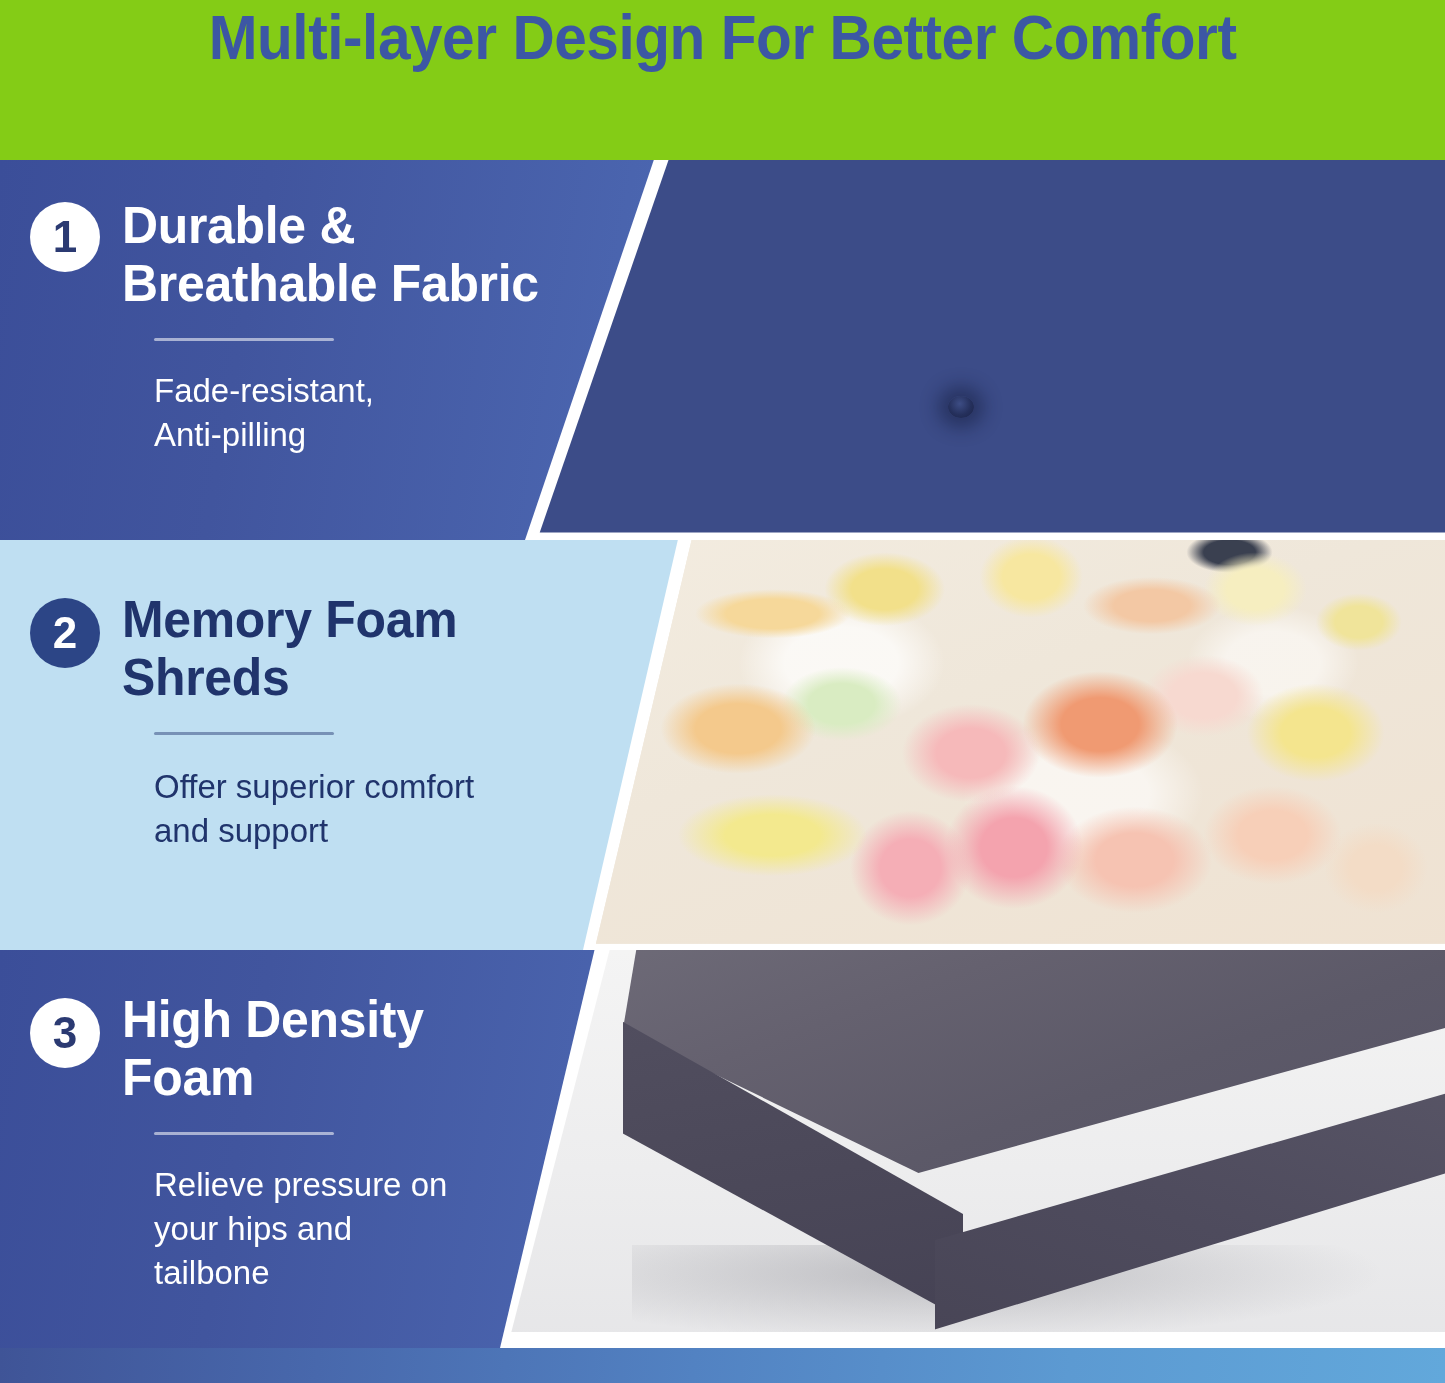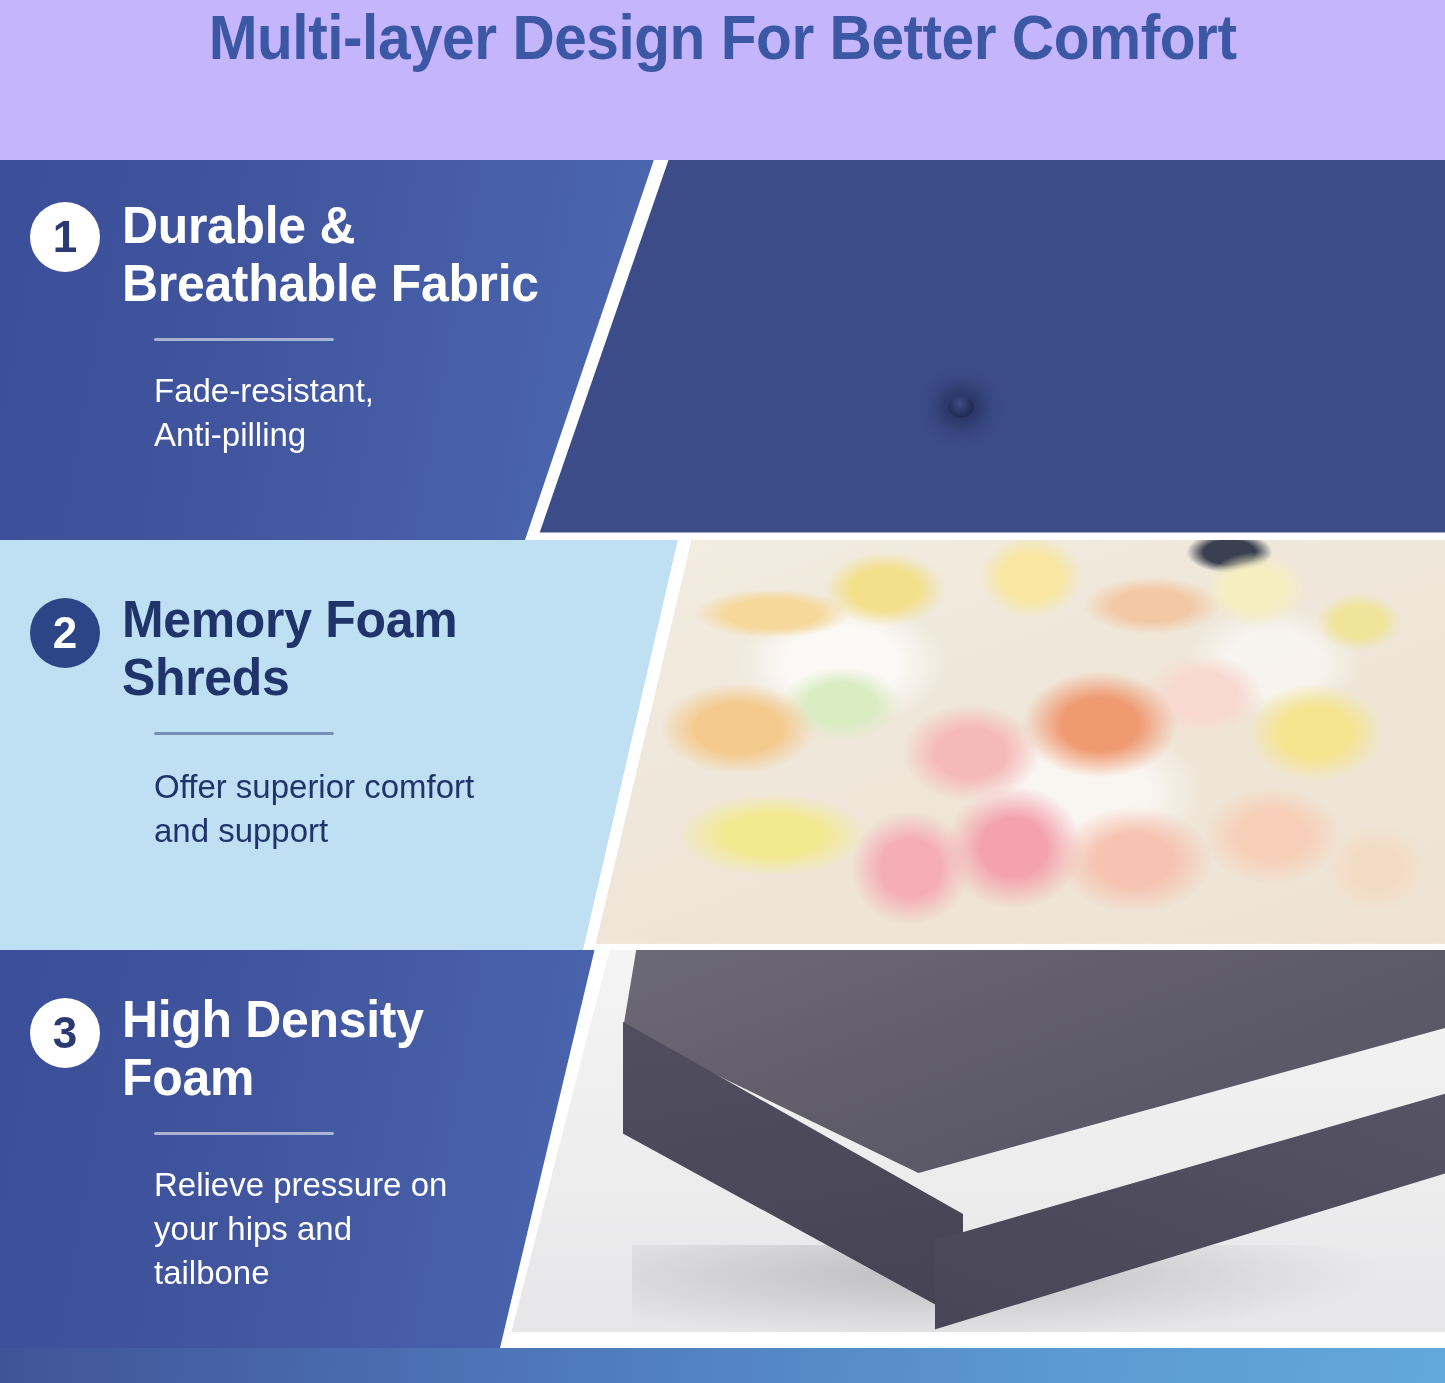--- a/index.html
+++ b/index.html
@@ -6,21 +6,21 @@
   html,body { background:#ffffff; }
   body {
     width:1445px; height:1383px;
     font-family:"Liberation Sans", sans-serif;
     position:relative; overflow:hidden;
   }
 
   
   .title-bar{
     position:absolute; left:0; top:0; width:1445px; height:160px;
-    background:#c4b5fd;
+    background:#84cc16;
     display:flex; align-items:flex-start; justify-content:center;
   }
   .title-text{
     font-family:"Liberation Sans", sans-serif;
     font-weight:bold;
     font-size:63px;
     line-height:1.0;
     letter-spacing:-0.5px;
     color:#3C57A4;
     transform:scaleX(0.93);

